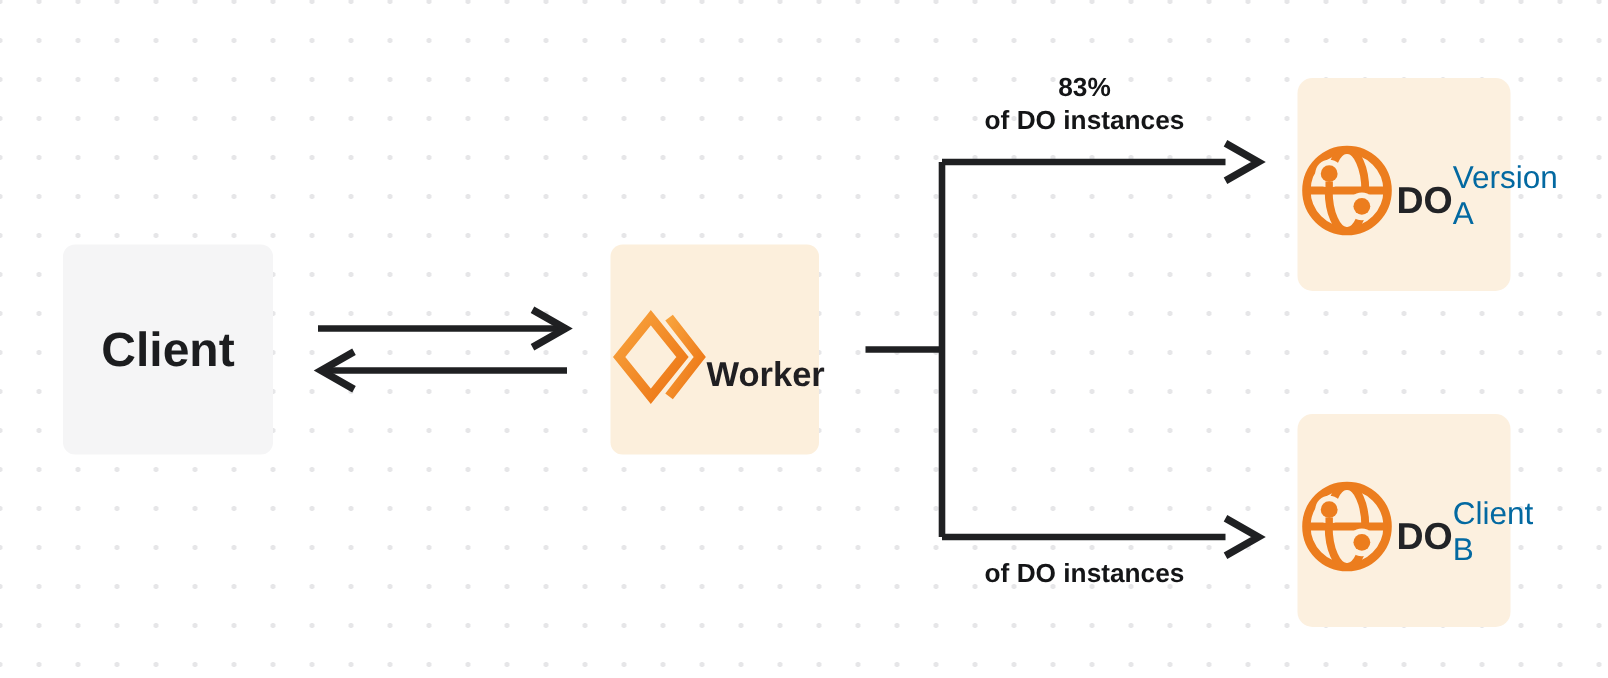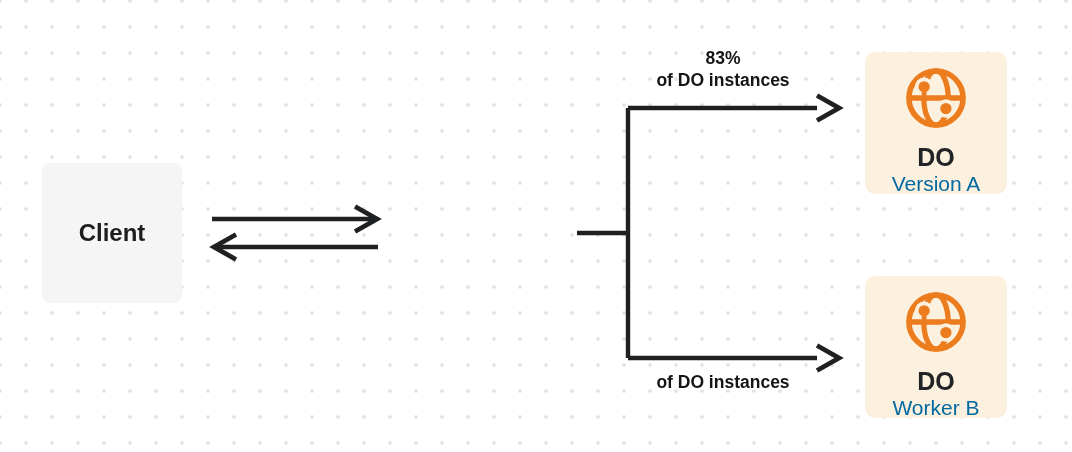--- a/index.html
+++ b/index.html
@@ -19,33 +19,32 @@
     background-position: 13px 14px;
   }
   .connectors {
     position: absolute;
     left: 0; top: 0;
     width: 1072px; height: 452px;
   }
   .node {
     position: absolute;
     display: flex;
-    flex-direction: column;
     align-items: center;
     justify-content: center;
     box-sizing: border-box;
   }
   .node-client {
     left: 42px; top: 163px;
     width: 140px; height: 140px;
     background: #f5f5f6;
     border-radius: 8px;
   }
   .client-label {
-    font-size: 24px;
+    font-size: 32px;
     font-weight: 700;
     color: #1c1d1f;
   }
   .node-worker {
     left: 407px; top: 163px;
     width: 139px; height: 140px;
     background: #fcefdc;
     border-radius: 8px;
     justify-content: flex-start;
     padding-top: 15px;
@@ -125,20 +124,35 @@
         <path d="M628 358 H817"></path>
         <path d="M817 345.5 L839 358 L817 370.5" stroke-width="4.8"></path>
       </g>
     </g>
   </svg>
 
   <div class="node node-client">
     <span class="client-label">Client</span>
   </div>
 
+  <div class="node node-worker">
+    <span class="icon-block">
+      <svg width="64" height="66" viewBox="0 0 100 100" xmlns="http://www.w3.org/2000/svg">
+        <defs>
+          <linearGradient id="wgrad" x1="0" y1="0" x2="1" y2="1">
+            <stop offset="0" stop-color="#f8a33d"></stop>
+            <stop offset="1" stop-color="#ec7414"></stop>
+          </linearGradient>
+        </defs>
+        <path d="M42 9 L9 50 L42 91 L75 50 Z" fill="none" stroke="url(#wgrad)" stroke-width="10"></path>
+        <path d="M61 9 L93 50 L61 91" fill="none" stroke="url(#wgrad)" stroke-width="10"></path>
+      </svg>
+    </span>
+    <span class="worker-label">Worker</span>
+  </div>
 
   <div class="branch-label branch-label-a">
     <div>83%</div>
     <div>of DO instances</div>
   </div>
 
   <div class="branch-label branch-label-b">
     <div>of DO instances</div>
   </div>
 
@@ -170,16 +184,16 @@
           <path d="M9 50 H91" stroke-width="8"></path>
         </g>
         <circle cx="32" cy="33" r="14" fill="#fcf0df"></circle>
         <circle cx="65" cy="66" r="14" fill="#fcf0df"></circle>
         <path d="M32 41 V52" stroke="#ec7d1e" stroke-width="7.5" fill="none"></path>
         <circle cx="32" cy="33" r="8.5" fill="#ec7d1e"></circle>
         <circle cx="65" cy="66" r="8.5" fill="#ec7d1e"></circle>
       </svg>
     </span>
     <div class="do-title">DO</div>
-    <div class="do-subtitle">Worker B</div>
+    <div class="do-subtitle">Client B</div>
   </div>
 
 </div>
 
 </body></html>

